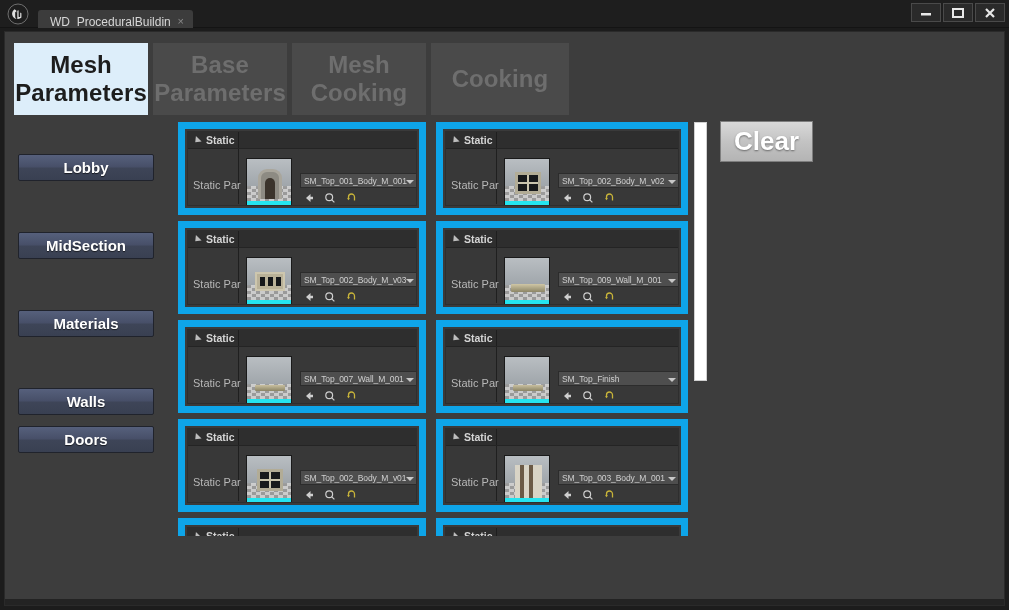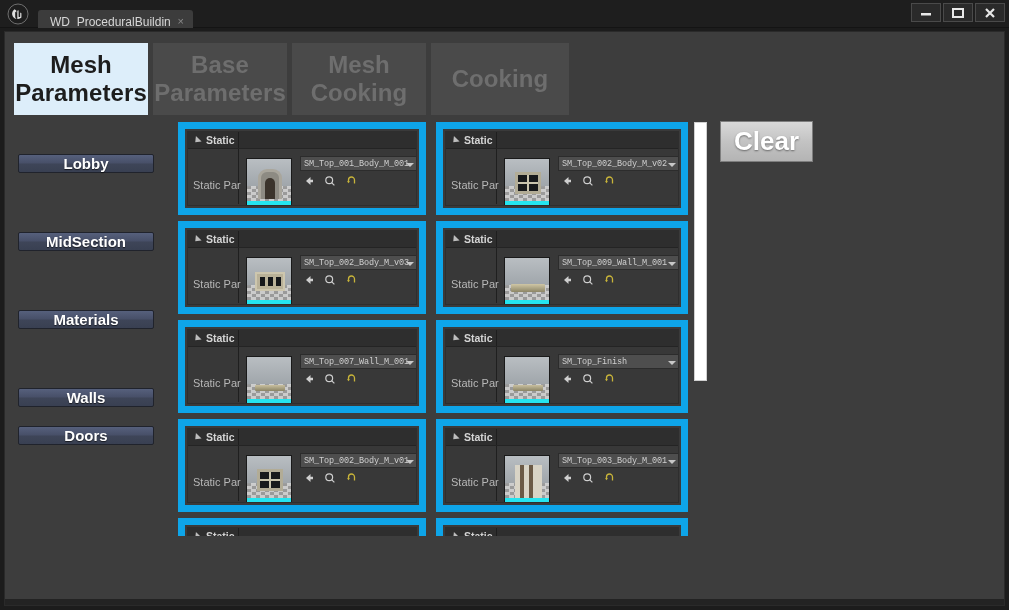--- a/index.html
+++ b/index.html
@@ -77,21 +77,21 @@
   }
   .vtab.sel{
     background:#ddeefa;
     color:#1d1d1d;
   }
   .vtab.cooking{ width:138px; }
 
   
   #sidebar{ position:absolute; left:13px; top:0; width:136px; }
   .sbtn{
-    position:absolute; left:0; width:136px; height:19px;
+    position:absolute; left:0; width:136px; height:27px;
     background:linear-gradient(to bottom,#56607c 0%,#474f68 48%,#3e4558 52%,#394052 100%);
     border:1px solid #20232c;
     border-radius:2px;
     display:flex; align-items:center; justify-content:center;
     color:#ffffff; font-size:15px; font-weight:bold;
     text-shadow:0 1px 1px rgba(0,0,0,.6);
   }
 
   
   #listregion{
@@ -180,21 +180,21 @@
   .ob-tri3:before{ content:""; position:absolute; left:3px; top:3px; width:5px; bottom:3px;
     background:#15171a; box-shadow:8px 0 0 #15171a, 16px 0 0 #15171a; }
   .ob-slab{ left:6px; top:26px; width:34px; height:8px;
     background:linear-gradient(to bottom,#cfc6a5,#8d8667); border-radius:1px; }
   .ob-slab2{ left:8px; top:28px; width:30px; height:6px;
     background:linear-gradient(to bottom,#c9c0a0,#8b8465); border-radius:1px; }
   .ob-cols{ left:10px; top:9px; width:27px; height:33px; background:#d9d4c6; }
   .ob-cols:before{ content:""; position:absolute; left:5px; top:0; width:4px; bottom:0;
     background:#6b5a46; box-shadow:9px 0 0 #6b5a46; }
 
-  .asset-row{ position:absolute; left:112px; top:7px;font-family:Liberation Mono, monospace; }
+  .asset-row{ position:absolute; left:112px; top:24px; }
   .asset-combo{
     position:relative; width:120px; height:15px;
     background:#4e4e4e; border:1px solid #2c2c2c;
     display:flex; align-items:center;
   }
   .card.c-right .asset-combo{ width:124px; }
   .asset-combo .name{
     color:#cfcfcf; font-size:8.5px; margin-left:3px;
     white-space:nowrap; overflow:hidden; letter-spacing:-0.1px;
   }

